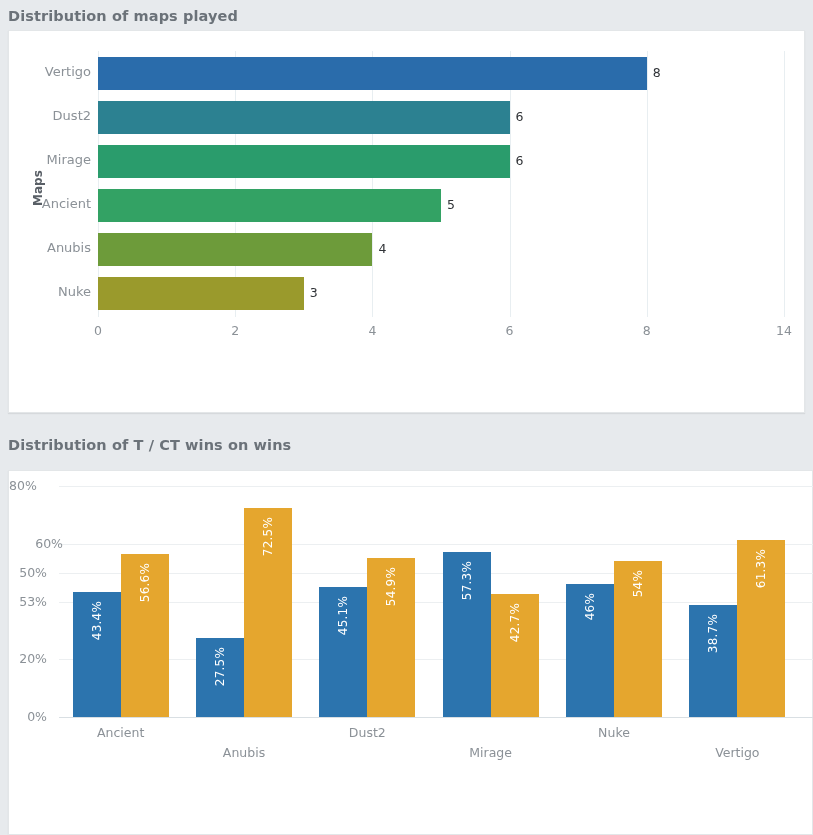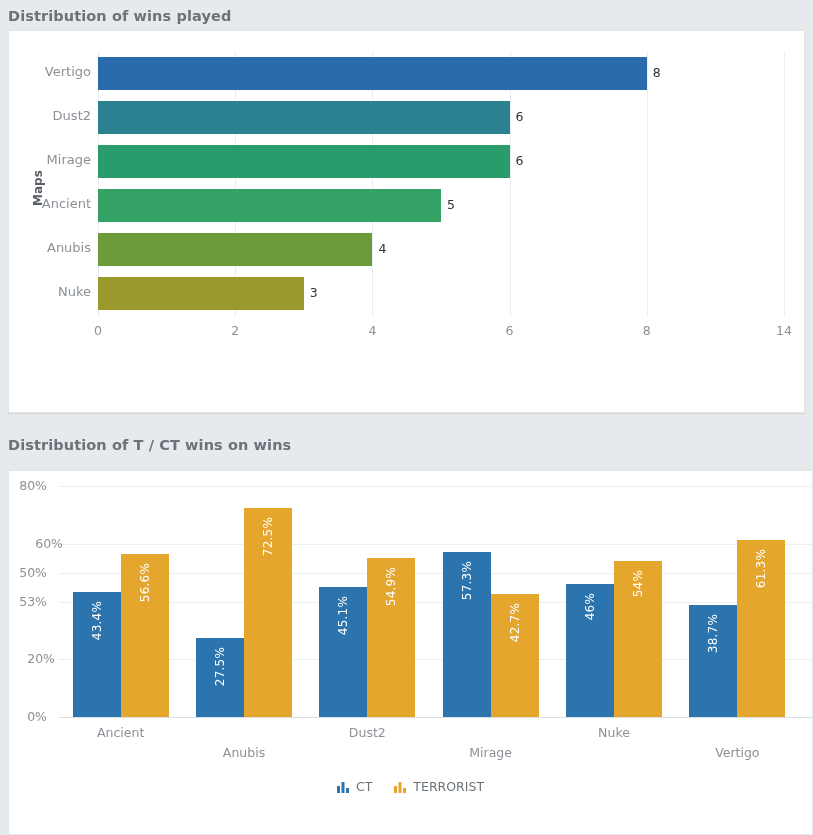--- a/index.html
+++ b/index.html
@@ -96,21 +96,21 @@
     display: flex; justify-content: center; align-items: center; gap: 22px;
     font-size: 12.5px; color: #6d7479;
   }
   .legend-item { display: flex; align-items: center; gap: 6px; }
   .legend-glyph { display: block; }
   .baseline { position: absolute; height: 1px; background: #d9dfe3; }
 </style>
 </head>
 <body>
 
-<div class="panel-title" id="card1-title">Distribution of wins played</div>
+<div class="panel-title" id="card1-title">Distribution of maps played</div>
 
 <div class="card" id="card1">
   <div class="plot" id="plot1">
     <div class="axis-title" id="maps-axis-title">Maps</div>
   <div class="gridline vgrid" style="left: 89px; top: 20px; height: 266px;"></div>
       <div class="tick-label" style="left: 89px; top: 292px; transform: translateX(-50%);">0</div>
       <div class="gridline vgrid" style="left: 226.2px; top: 20px; height: 266px;"></div>
       <div class="tick-label" style="left: 226.2px; top: 292px; transform: translateX(-50%);">2</div>
       <div class="gridline vgrid" style="left: 363.4px; top: 20px; height: 266px;"></div>
       <div class="tick-label" style="left: 363.4px; top: 292px; transform: translateX(-50%);">4</div>
@@ -141,29 +141,29 @@
     </div>
 </div>
 
 <div class="panel-title" id="card2-title">Distribution of T / CT wins on wins</div>
 
 <div class="card" id="card2">
   <div class="plot" id="plot2">
       <div class="gridline hgrid" style="left: 50px; top: 246px; width: 760px;"></div>
       <div class="tick-label" style="left: 0px; width: 38px; text-align: right; top: 238px;">0%</div>
       <div class="gridline hgrid" style="left: 50px; top: 188.25px; width: 760px;"></div>
-      <div class="tick-label" style="left: 8px; width: 38px; text-align: right; top: 180.25px;">20%</div>
+      <div class="tick-label" style="left: 0px; width: 38px; text-align: right; top: 180.25px;">20%</div>
       <div class="gridline hgrid" style="left: 50px; top: 130.5px; width: 760px;"></div>
       <div class="tick-label" style="left: 0px; width: 38px; text-align: right; top: 122.5px;">53%</div>
       <div class="gridline hgrid" style="left: 50px; top: 101.625px; width: 760px;"></div>
       <div class="tick-label" style="left: 0px; width: 38px; text-align: right; top: 93.625px;">50%</div>
       <div class="gridline hgrid" style="left: 50px; top: 72.75px; width: 760px;"></div>
       <div class="tick-label" style="left: 0px; width: 38px; text-align: right; top: 64.75px; margin-left: 16px;">60%</div>
       <div class="gridline hgrid" style="left: 50px; top: 15px; width: 760px;"></div>
-      <div class="tick-label" style="left: 0px; width: 38px; text-align: right; top: 7px;">80%</div>
+      <div class="tick-label" style="left: 0px; width: 38px; text-align: left; top: 7px;">80%</div>
       <div class="vbar" style="left: 63.6667px; width: 48px; height: 125.317px; top: 120.682px; bottom: auto; background: rgb(44, 116, 174);"></div>
       <div class="vbar-label" style="left: 80.6667px; top: 129.683px;">43.4%</div>
       <div class="vbar" style="left: 111.667px; width: 48px; height: 163.433px; top: 82.5675px; bottom: auto; background: rgb(229, 166, 46);"></div>
       <div class="vbar-label" style="left: 128.667px; top: 91.5675px;">56.6%</div>
       <div class="xcat" style="left: 51.6667px; width: 120px; top: 254px;">Ancient</div>
       <div class="vbar" style="left: 187px; width: 48px; height: 79.4062px; top: 166.594px; bottom: auto; background: rgb(44, 116, 174);"></div>
       <div class="vbar-label" style="left: 204px; top: 175.594px;">27.5%</div>
       <div class="vbar" style="left: 235px; width: 48px; height: 209.344px; top: 36.6562px; bottom: auto; background: rgb(229, 166, 46);"></div>
       <div class="vbar-label" style="left: 252px; top: 45.6562px;">72.5%</div>
       <div class="xcat" style="left: 175px; width: 120px; top: 274px;">Anubis</div>
@@ -182,31 +182,13 @@
       <div class="vbar" style="left: 605px; width: 48px; height: 155.925px; top: 90.075px; bottom: auto; background: rgb(229, 166, 46);"></div>
       <div class="vbar-label" style="left: 622px; top: 99.075px;">54%</div>
       <div class="xcat" style="left: 545px; width: 120px; top: 254px;">Nuke</div>
       <div class="vbar" style="left: 680.333px; width: 48px; height: 111.746px; top: 134.254px; bottom: auto; background: rgb(44, 116, 174);"></div>
       <div class="vbar-label" style="left: 697.333px; top: 143.254px;">38.7%</div>
       <div class="vbar" style="left: 728.333px; width: 48px; height: 177.004px; top: 68.9963px; bottom: auto; background: rgb(229, 166, 46);"></div>
       <div class="vbar-label" style="left: 745.333px; top: 77.9963px;">61.3%</div>
       <div class="xcat" style="left: 668.333px; width: 120px; top: 274px;">Vertigo</div>
       <div class="baseline" style="left: 50px; top: 246px; width: 760px;"></div>
     </div>
-  <div class="legend" id="legend2" style="top: 308px;">
-      <div class="legend-item">
-        <svg width="13" height="12" class="legend-glyph">
-          <rect x="0" y="5" width="3" height="7" fill="#2c74ae"></rect>
-          <rect x="4.5" y="1" width="3" height="11" fill="#2c74ae"></rect>
-          <rect x="9" y="7" width="3" height="5" fill="#2c74ae"></rect>
-        </svg>
-        <span>CT</span>
-      </div>
-      <div class="legend-item">
-        <svg width="13" height="12" class="legend-glyph">
-          <rect x="0" y="5" width="3" height="7" fill="#e5a62e"></rect>
-          <rect x="4.5" y="1" width="3" height="11" fill="#e5a62e"></rect>
-          <rect x="9" y="7" width="3" height="5" fill="#e5a62e"></rect>
-        </svg>
-        <span>TERRORIST</span>
-      </div>
-    </div>
 </div>
 
 </body></html>

